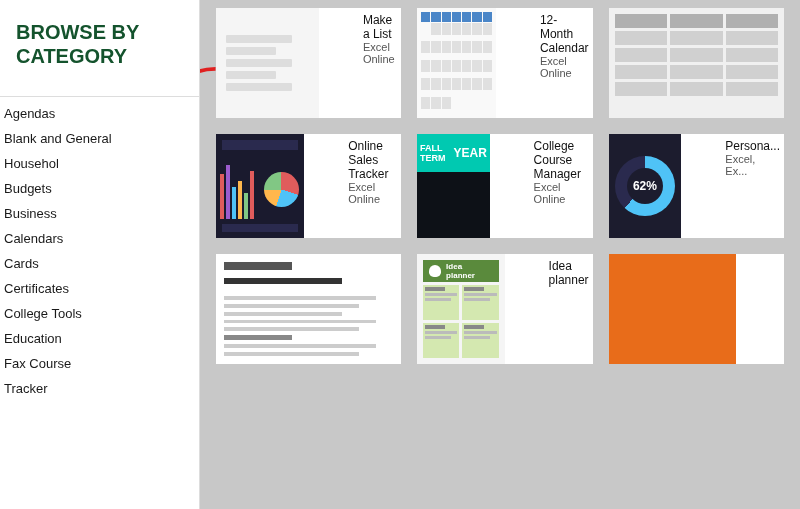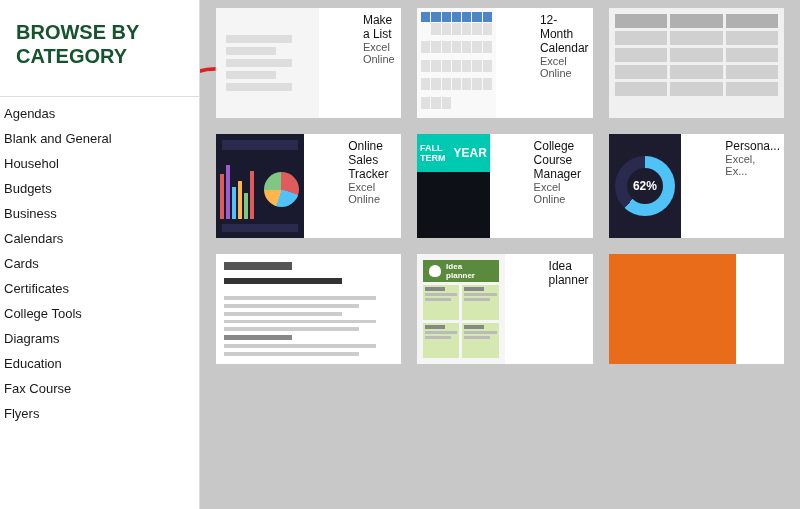--- a/index.html
+++ b/index.html
@@ -366,24 +366,23 @@
   <div id="category-list">
       <a class="category-item">Agendas</a>
       <a class="category-item">Blank and General</a>
       <a class="category-item">Househol</a>
       <a class="category-item">Budgets</a>
       <a class="category-item">Business</a>
       <a class="category-item">Calendars</a>
       <a class="category-item">Cards</a>
       <a class="category-item">Certificates</a>
       <a class="category-item">College Tools</a>
-      <a class="category-item">Diagrams</a>
       <a class="category-item">Education</a>
       <a class="category-item">Fax Course</a>
-      <a class="category-item">Flyers</a>
+      <a class="category-item">Tracker</a>
     </div>
 </div>
 
 <div id="main">
   <div class="template-grid">
 
     <div class="template-card">
       <div class="template-thumb thumb-make-list">
         <div class="thumb-lines">
           <div class="thumb-line medium"></div>

